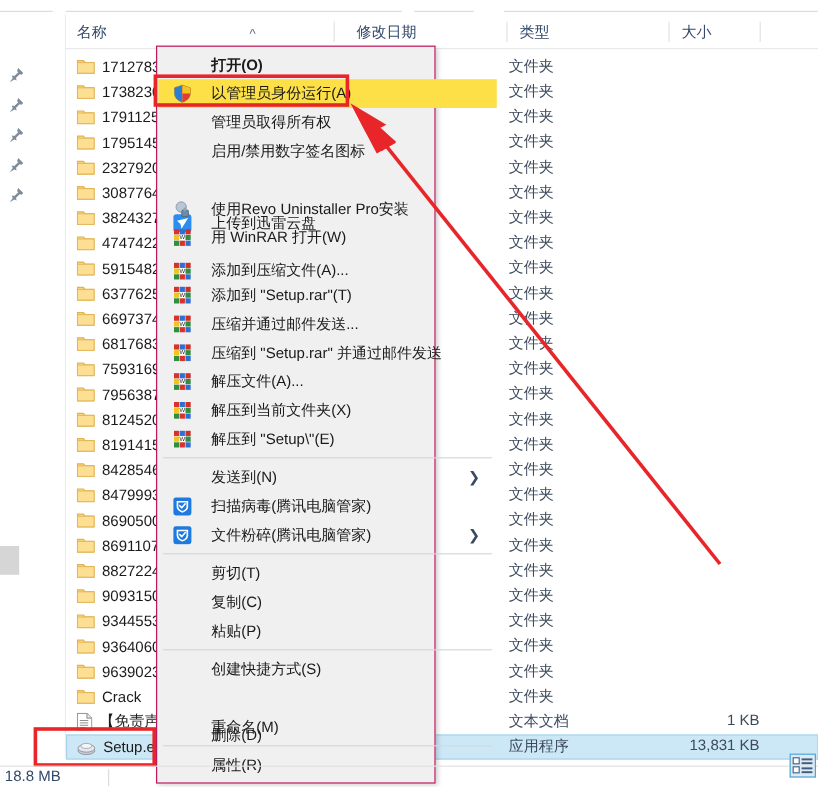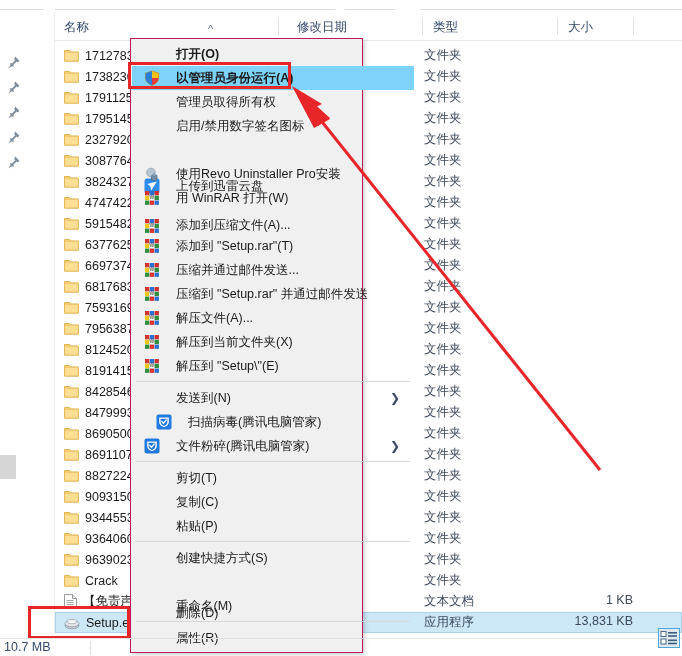--- a/index.html
+++ b/index.html
@@ -55,21 +55,21 @@
   
   #ctxmenu {
     position:absolute; left:130px; top:38px; width:233px; height:595px;
     background:#f0f0f0; border:1px solid #be185d;
     box-shadow: 2px 2px 4px rgba(0,0,0,0.18);
   }
   .mi { position:absolute; left:1px; width:282px; height:24px; display:flex; align-items:center;
         font-size:12.5px; color:#1a1a1a; }
   .mi .mlabel { margin-left:44px; }
   .mi.bold .mlabel { font-weight:bold; }
-  .mi.hl { background:#7dd3fc;font-weight:bold; }
+  .mi.hl { background:#fde047; }
   .mi .micon { position:absolute; left:12px; width:16px; height:16px; }
   .mi .arrow { position:absolute; right:14px; color:#3a4a63; font-size:12px; line-height:1; }
   .msep { position:absolute; left:5px; width:274px; height:1px; background:#d8d8d8; }
 
   
   .red-box { position:absolute; border:3px solid #e8262a; }
   #arrow-svg { position:absolute; left:0; top:0; width:682px; height:656px; pointer-events:none; }
 
   
   .status-rule { position:absolute; left:0; top:638px; width:682px; height:1px; background:#e2e2e2; }
@@ -663,21 +663,21 @@
               <text x="7.9" y="9.4" font-size="5" font-family="Liberation Sans, sans-serif" text-anchor="middle" fill="#222">W</text>
             </g>
           </svg></span>
         <span class="mlabel">解压到 "Setup\"(E)</span>
       </div>
       <div class="msep" style="top: 342px;"></div>
       <div class="mi" style="top: 347px;">
         <span class="mlabel">发送到(N)</span>
         <span class="arrow">❯</span>
       </div>
-      <div class="mi" style="top: 371px; margin-left: 12px;">
+      <div class="mi" style="top: 371px;">
         <span class="micon"><svg width="16" height="16" viewBox="0 0 16 16">
             <rect x="0.5" y="0.5" width="15" height="15" rx="2" fill="#1f7ae0"></rect>
             <path d="M3.2 3.4 H12.8 V8 C12.8 10.6 10.9 12.3 8 13.2 C5.1 12.3 3.2 10.6 3.2 8 Z" fill="#ffffff"></path>
             <path d="M4.6 4.7 H11.4 V8 C11.4 9.9 10 11.2 8 11.9 C6 11.2 4.6 9.9 4.6 8 Z" fill="#1f7ae0"></path>
             <path d="M5.8 7.4 L7.4 9.2 L10.3 5.9" stroke="#ffffff" stroke-width="1.3" fill="none" stroke-linecap="round" stroke-linejoin="round"></path>
           </svg></span>
         <span class="mlabel">扫描病毒(腾讯电脑管家)</span>
       </div>
       <div class="mi" style="top: 395px;">
         <span class="micon"><svg width="16" height="16" viewBox="0 0 16 16">
@@ -719,21 +719,21 @@
   <div class="red-box" id="box-setup" style="left:28px; top:606px; width:102px; height:33px;"></div>
 
   <svg id="arrow-svg" viewBox="0 0 682 656">
     <line x1="600" y1="470" x2="303" y2="98" stroke="#e8262a" stroke-width="3"></line>
     <polygon points="292,86 322,104 306,112" fill="#e8262a"></polygon>
     <path d="M296,90 L330,118 L318,126 Z" fill="#e8262a"></path>
     <path d="M293,87 C310,100 322,110 330,119 L314,128 C308,116 300,102 293,87 Z" fill="#e8262a"></path>
   </svg>
 
   <div class="status-rule"></div>
-  <div id="status-size">10.7 MB</div>
+  <div id="status-size">18.8 MB</div>
   <div class="status-sep"></div>
   <div id="view-icon">
     <svg width="20" height="18" viewBox="0 0 20 18">
       <rect x="2" y="2.5" width="5" height="5" fill="#fff" stroke="#4a6a8a" stroke-width="1"></rect>
       <rect x="2" y="10" width="5" height="5" fill="#fff" stroke="#4a6a8a" stroke-width="1"></rect>
       <rect x="9" y="3" width="9" height="1.6" fill="#3d5d7d"></rect>
       <rect x="9" y="6.2" width="9" height="1.6" fill="#3d5d7d"></rect>
       <rect x="9" y="10.5" width="9" height="1.6" fill="#3d5d7d"></rect>
       <rect x="9" y="13.7" width="9" height="1.6" fill="#3d5d7d"></rect>
     </svg>

